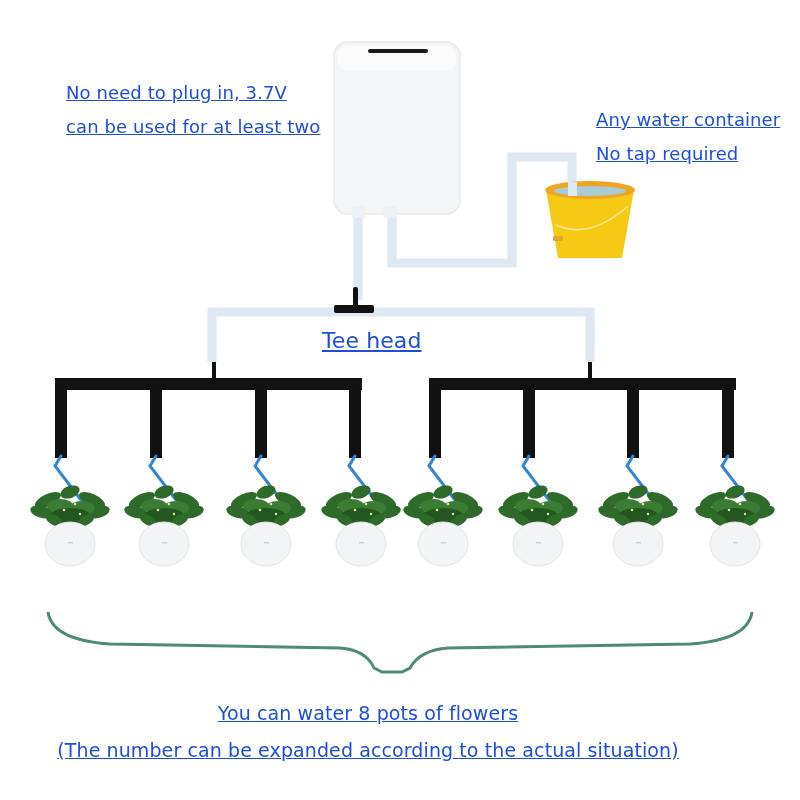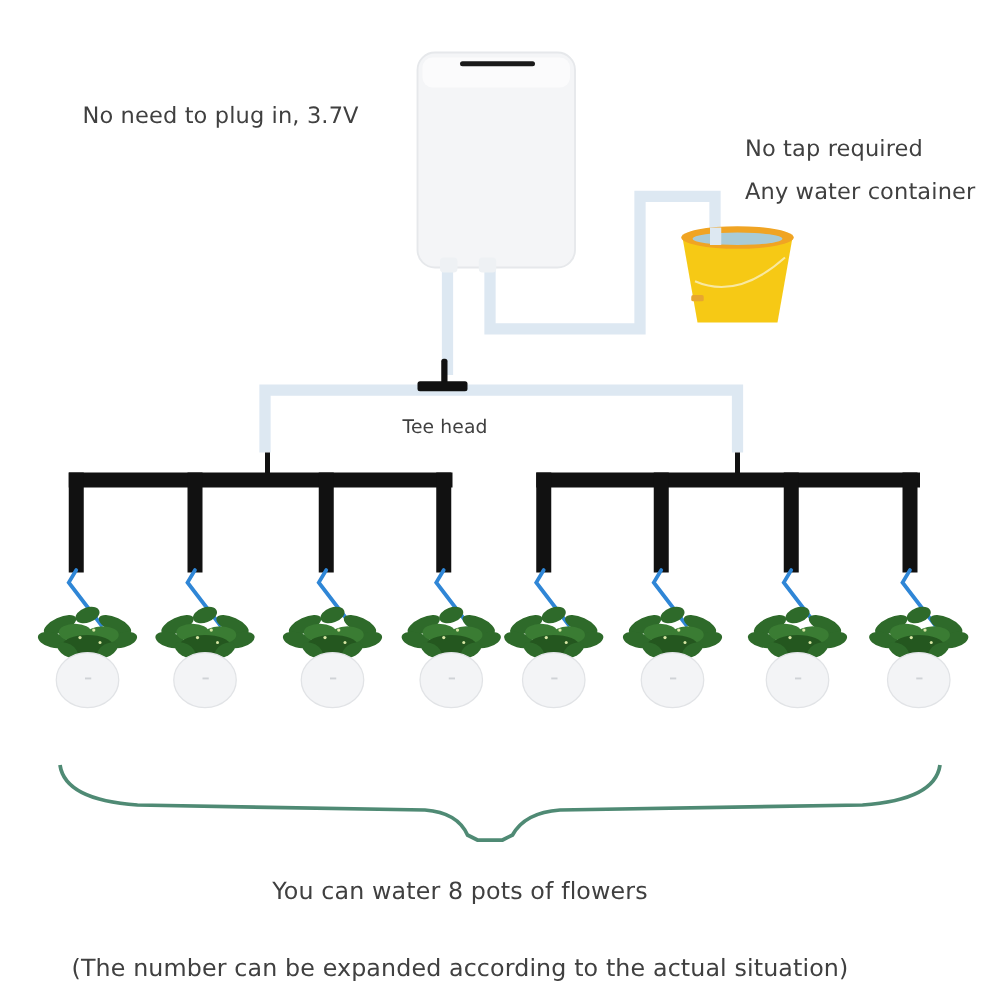--- a/index.html
+++ b/index.html
@@ -1,23 +1,23 @@
 <!DOCTYPE html>
 <html><head>
 <meta charset="utf-8">
 <style>
   html, body { margin: 0; padding: 0; background: #ffffff; }
   body { width: 800px; height: 800px; position: relative; overflow: hidden; font-family: "DejaVu Sans", sans-serif; }
-  .txt { position: absolute; color: #404040; font-size: 18px; line-height: 34px; white-space: nowrap; letter-spacing: 0.1px; }
+  .txt { position: absolute; color: #1d4ed8; font-size: 18px; line-height: 34px; white-space: nowrap; letter-spacing: 0.1px; text-decoration: underline; }
   .left-note { left: 66px; top: 76px; }
   .right-note { left: 596px; top: 103px; }
-  .tee-label { left: 322px; top: 324px; font-size: 15px; text-align: center; }
+  .tee-label { left: 322px; top: 324px; font-size: 22px; text-align: center; }
   .summary { left: 0; width: 736px; text-align: center; font-size: 19px; }
   .summary.l1 { top: 696px; }
-  .summary.l2 { top: 758px; }
+  .summary.l2 { top: 733px; }
   svg.art { position: absolute; left: 0; top: 0; }
 </style>
 </head>
 <body>
 
 <svg class="art" width="800" height="800" viewBox="0 0 800 800">
 
   <g fill="none" stroke="#dde8f2" stroke-width="9" stroke-linejoin="miter">
 
     <path d="M358 210 L358 300"></path>
@@ -115,23 +115,24 @@
     <use href="#plant" x="361" y="522"></use>
     <use href="#plant" x="443" y="522"></use>
     <use href="#plant" x="538" y="522"></use>
     <use href="#plant" x="638" y="522"></use>
     <use href="#plant" x="735" y="522"></use>
   </svg>
 </div>
 
 <div class="txt left-note">
   <div>No need to plug in, 3.7V</div>
+  <div>can be used for at least two</div>
 </div>
 
 <div class="txt right-note">
+  <div>Any water container</div>
   <div>No tap required</div>
-  <div>Any water container</div>
 </div>
 
 <div class="txt tee-label">Tee head</div>
 
 <div class="txt summary l1">You can water 8 pots of flowers</div>
 <div class="txt summary l2">(The number can be expanded according to the actual situation)</div>
 
 </body></html>

